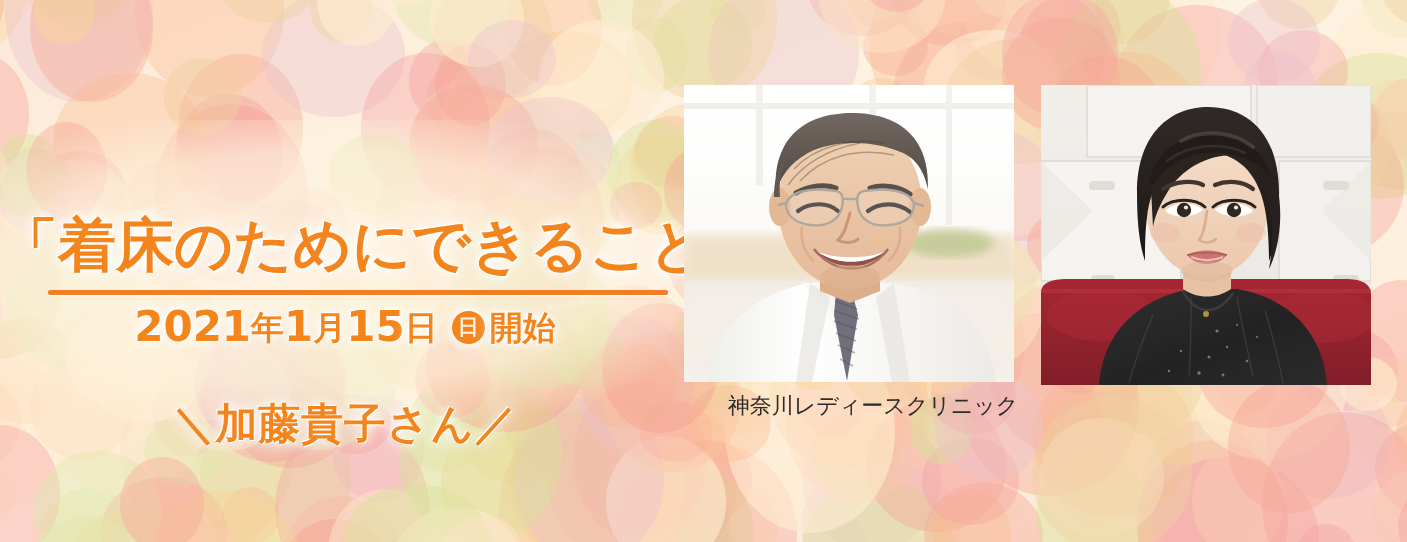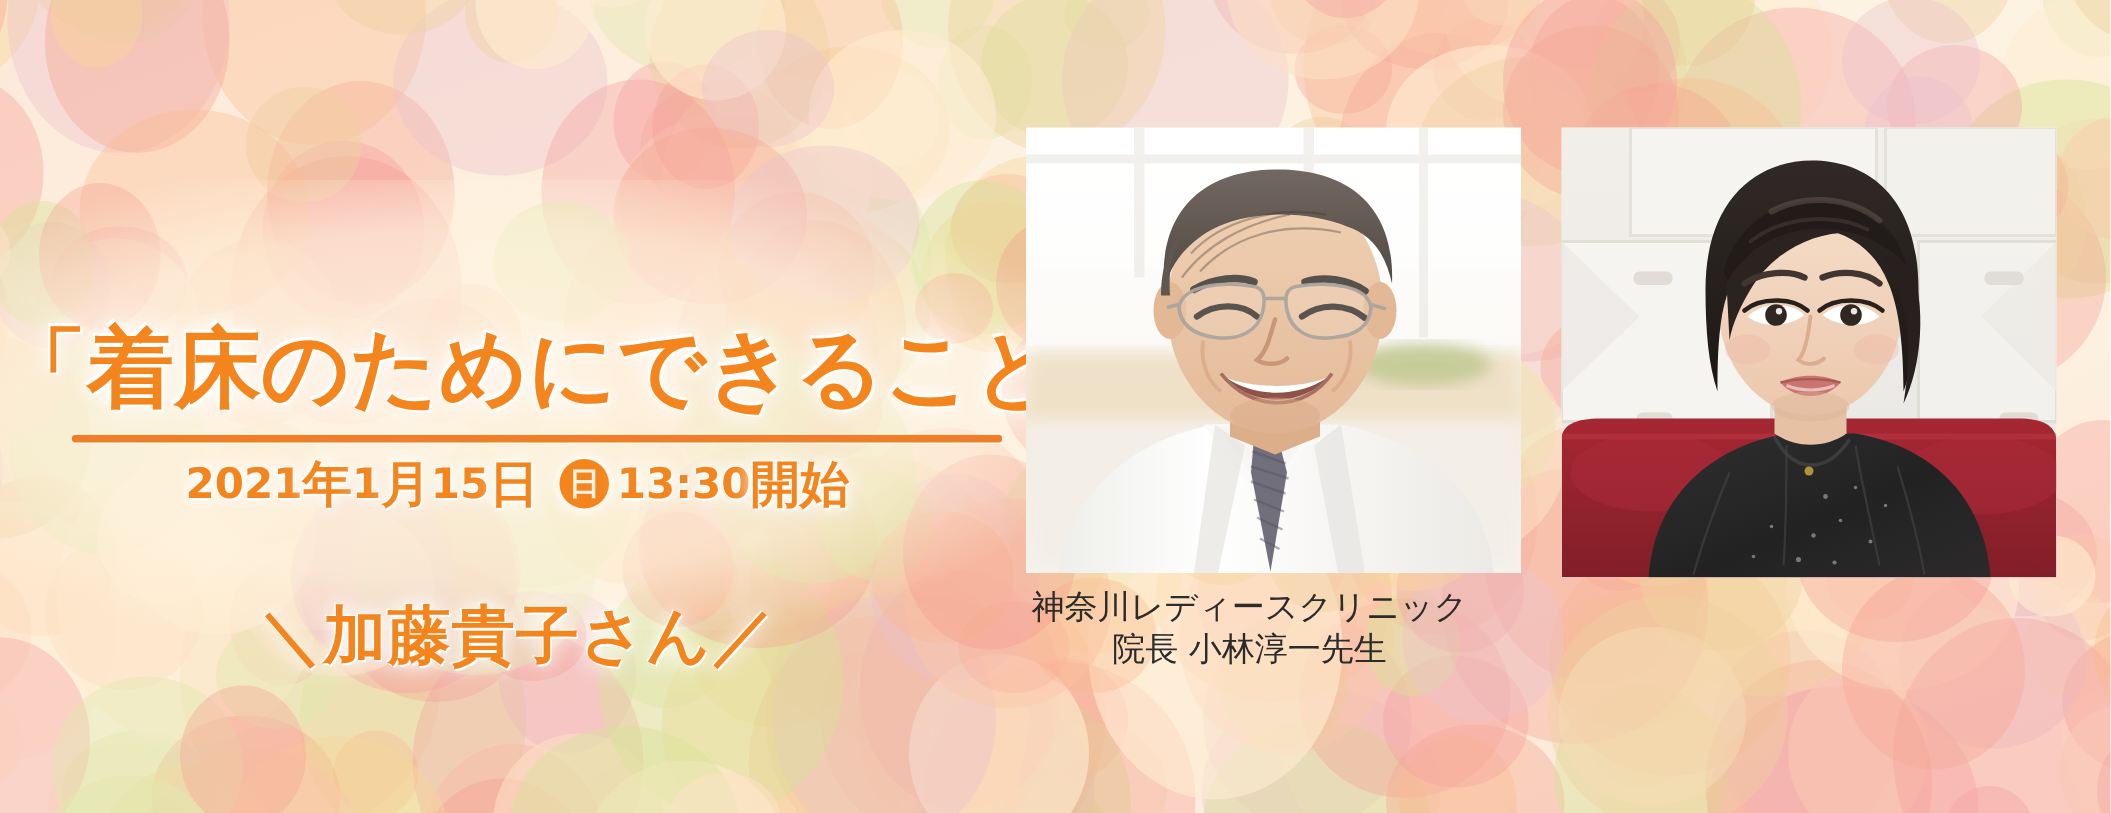--- a/index.html
+++ b/index.html
@@ -57,21 +57,21 @@
   }
 
   
   #daterow{
     position:absolute;left:0;top:306px;width:690px;
     display:flex;align-items:center;justify-content:center;
     white-space:nowrap;color:#F4851D;font-weight:700;
     font-family:"DejaVu Sans","Liberation Sans",sans-serif;
     text-shadow:0 0 9px #fff,0 0 16px #fff,1px 1px 0 #fff,-1px -1px 0 #fff;
   }
-  #daterow .big{font-size:28px;line-height:1;}
+  #daterow .big{font-size:42px;line-height:1;}
   #daterow .unit{font-size:33px;line-height:1;}
   #daterow .gap{display:inline-block;width:12px;}
   .daybadge{
     display:inline-flex;align-items:center;justify-content:center;
     width:33px;height:33px;border-radius:50%;background:#F4851D;
     color:#FEF3E2;font-size:21px;font-weight:700;line-height:1;
     margin:0 5px 0 2px;text-shadow:none;
     box-shadow:0 0 8px #fff,0 0 14px #fff;
   }
   #free{
@@ -88,21 +88,21 @@
   #photo-actress{left:1041px;top:85px;width:330px;height:300px;}
   .photo svg{display:block;width:100%;height:100%;}
 
   
   .caption{
     position:absolute;text-align:center;color:#2b2b2b;
     font-size:22px;line-height:1.28;
     font-family:"DejaVu Sans","Liberation Sans",sans-serif;
     white-space:nowrap;
   }
-  #caption-doctor{left:668px;top:392px;width:330px;}
+  #caption-doctor{left:708px;top:392px;width:330px;}
   #caption-actress{left:1041px;top:392px;width:330px;}
 
   
   #cta{
     position:absolute;left:1055px;top:452px;width:313px;height:71px;
     background:#fff;border-radius:13px;border:none;cursor:pointer;
     display:flex;align-items:center;justify-content:center;
     box-shadow:0 1px 3px rgba(0,0,0,.05);
     padding:0;
   }
@@ -433,21 +433,20 @@
 
     <div id="daterow">
       <span class="big">2021</span>
       <span class="unit">年</span>
       <span class="big">1</span>
       <span class="unit">月</span>
       <span class="big">15</span>
       <span class="unit">日</span>
       <span class="gap"></span>
       <span class="daybadge">日</span>
-      <span class="big">13:30</span>
       <span class="unit">開始</span>
     </div>
 
     <div id="free">＼加藤貴子さん／</div>
   </div>
 
   <div class="photo" id="photo-doctor">
     <svg viewBox="0 0 330 297" preserveAspectRatio="xMidYMid slice">
       <defs>
         <linearGradient id="dbg" x1="0" y1="0" x2="0" y2="1">
@@ -666,18 +665,17 @@
       <ellipse cx="124" cy="148" rx="15" ry="10" fill="#eeb5a0" opacity=".35"></ellipse>
       <ellipse cx="210" cy="148" rx="15" ry="10" fill="#eeb5a0" opacity=".35"></ellipse>
 
       <ellipse cx="166" cy="186" rx="26" ry="10" fill="#dcb093" opacity=".4"></ellipse>
       <rect width="330" height="300" fill="#ffffff" opacity=".03"></rect>
     </svg>
   </div>
 
   <div class="caption" id="caption-doctor">
     <div>神奈川レディースクリニック</div>
-    <div>院長 小林淳一先生</div>
   </div>
 
 
 
 </div>
 
 </body></html>

